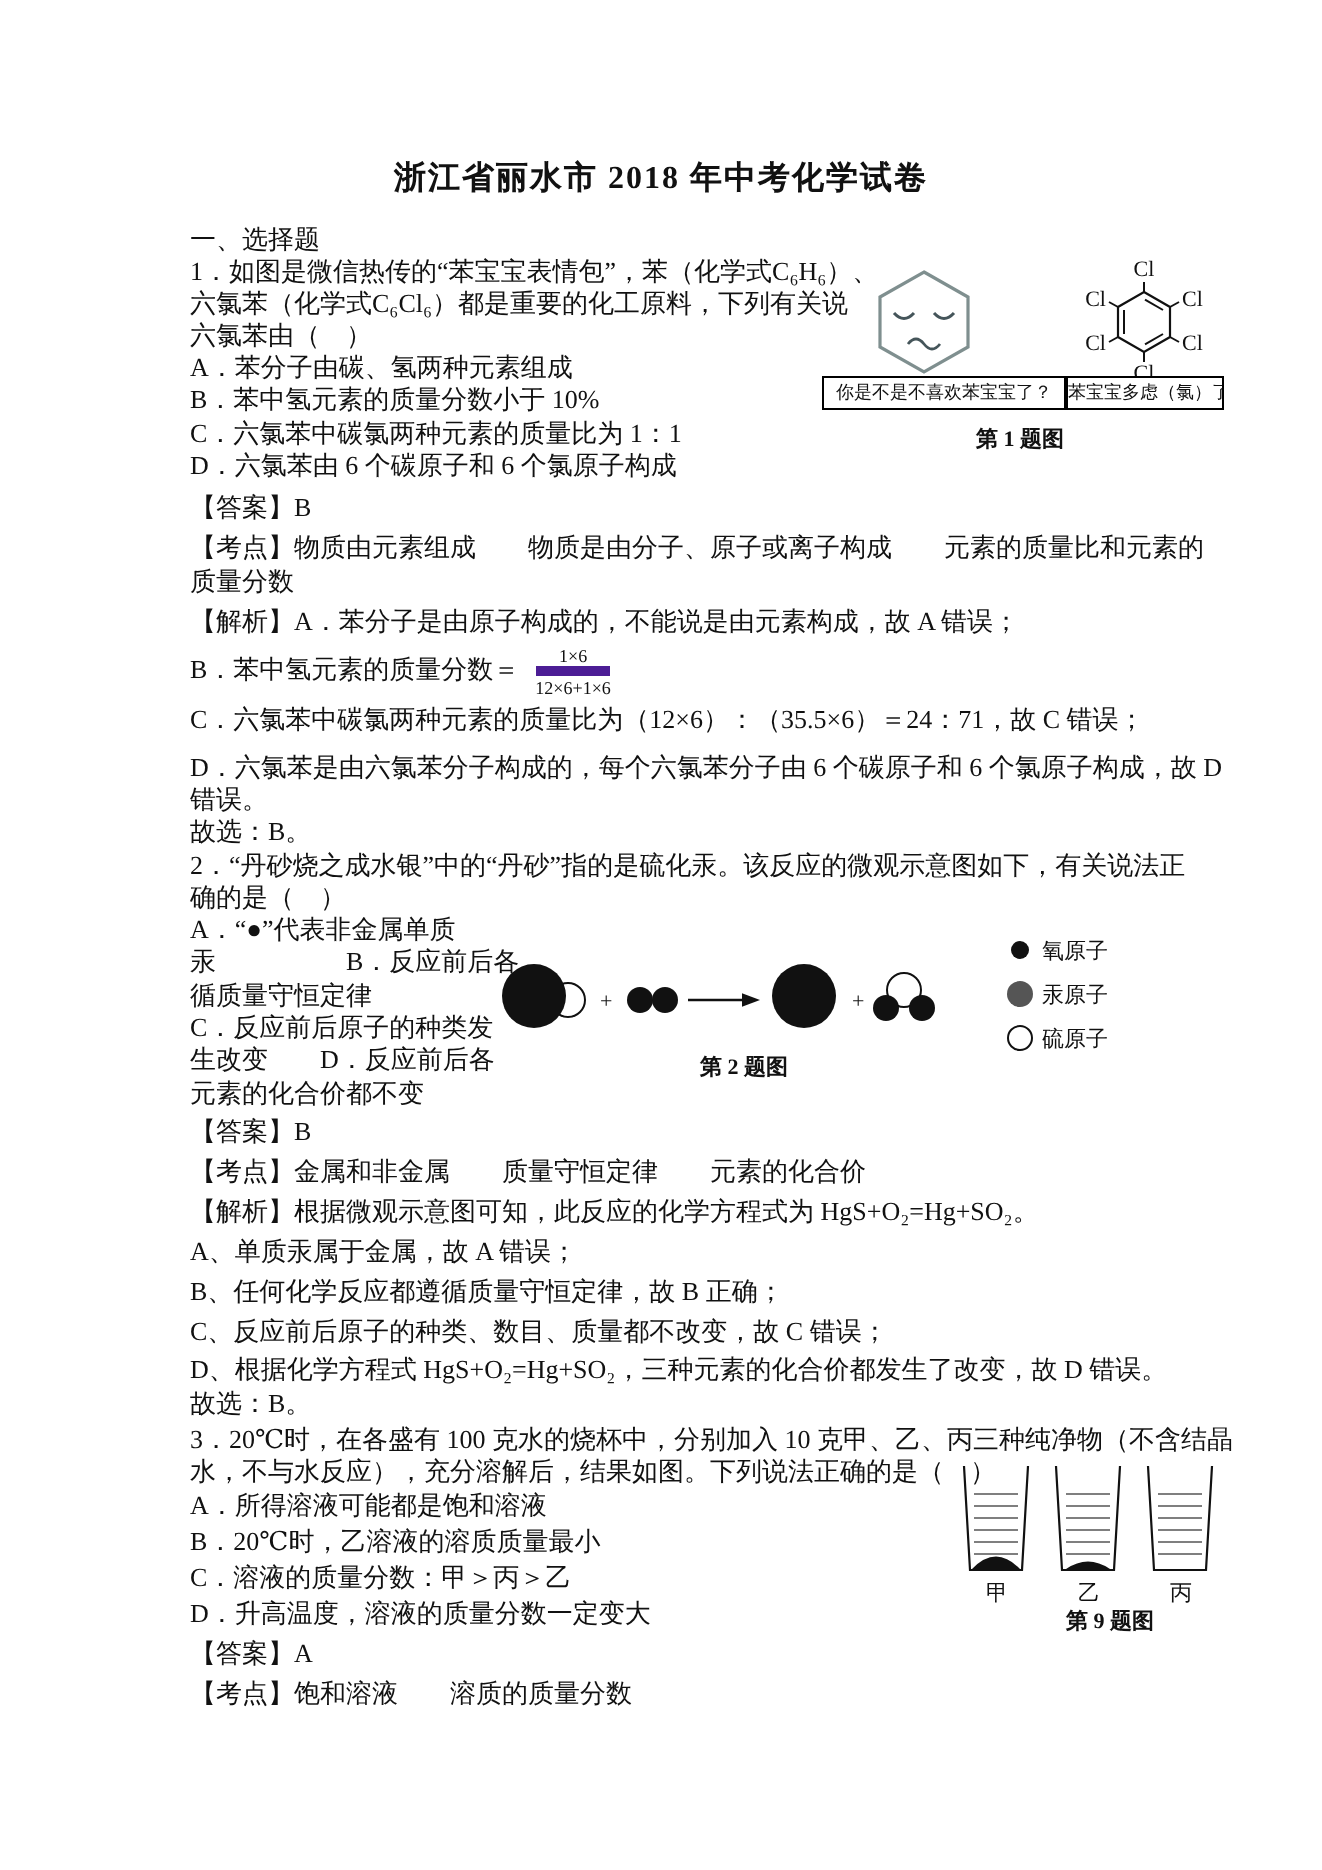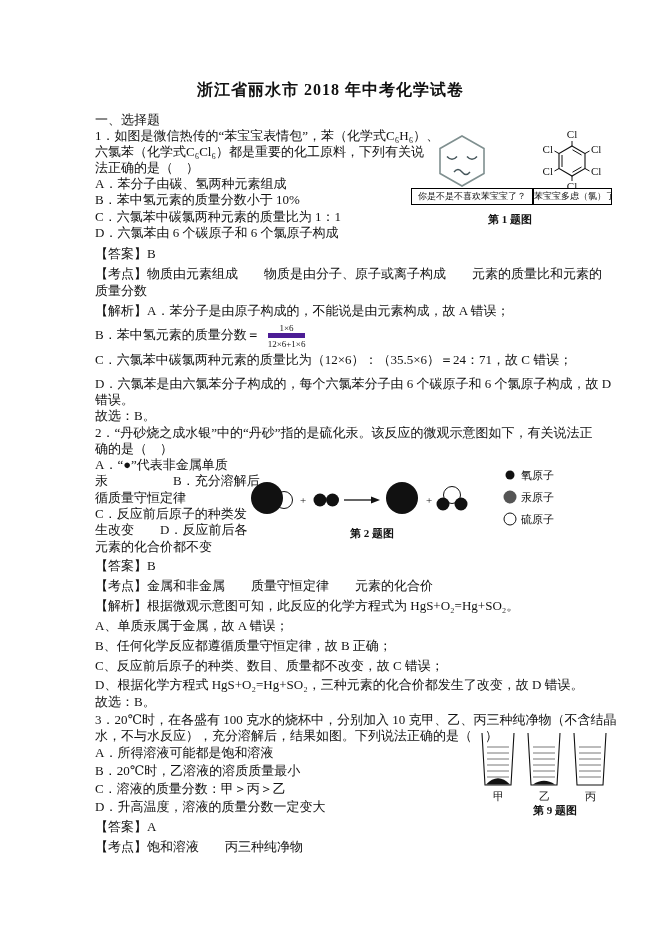--- a/index.html
+++ b/index.html
@@ -20,21 +20,21 @@
   svg text{font-family:"Liberation Serif","DejaVu Serif",serif;font-size:11px;fill:#111}
 </style>
 </head>
 <body>
 
 <div class="ln title" style="left:0;top:82px;width:661px;text-align:center">浙江省丽水市 2018 年中考化学试卷</div>
 <div class="ln" style="left:95px;top:112px">一、选择题</div>
 
 <div class="ln" style="left:95px;top:128px">1．如图是微信热传的“苯宝宝表情包”，苯（化学式C₆H₆）、</div>
 <div class="ln" style="left:95px;top:144px">六氯苯（化学式C₆Cl₆）都是重要的化工原料，下列有关说</div>
-<div class="ln" style="left:95px;top:160px">法正确的是（　）</div>
+<div class="ln" style="left:95px;top:160px">六氯苯由（　）</div>
 <div class="ln" style="left:95px;top:176px">A．苯分子由碳、氢两种元素组成</div>
 <div class="ln" style="left:95px;top:192px">B．苯中氢元素的质量分数小于 10%</div>
 <div class="ln" style="left:95px;top:209px">C．六氯苯中碳氯两种元素的质量比为 1：1</div>
 <div class="ln" style="left:95px;top:225px">D．六氯苯由 6 个碳原子和 6 个氯原子构成</div>
 <div class="ln b" style="left:95px;top:246px">【答案】B</div>
 <div class="ln b" style="left:95px;top:266px">【考点】物质由元素组成　　物质是由分子、原子或离子构成　　元素的质量比和元素的</div>
 <div class="ln b" style="left:95px;top:283px">质量分数</div>
 
 <div class="ln" style="left:95px;top:303px"><span class="b">【解析】</span><span>A．苯分子是由原子构成的，不能说是由元素构成，故 A 错误；</span></div>
 
@@ -71,21 +71,21 @@
   <text x="19" y="27" text-anchor="end" font-size="9">Cl</text>
 </svg>
 
 <div class="cap-box" style="left:411px;top:188px;width:120px;height:15px">你是不是不喜欢苯宝宝了？</div>
 <div class="cap-box" style="left:533px;top:188px;width:77px;height:15px">苯宝宝多虑（氯）了</div>
 <div class="figcap" style="left:411px;top:212px;width:198px;text-align:center">第 1 题图</div>
 
 <div class="ln" style="left:95px;top:425px">2．“丹砂烧之成水银”中的“丹砂”指的是硫化汞。该反应的微观示意图如下，有关说法正</div>
 <div class="ln" style="left:95px;top:441px">确的是（　）</div>
 <div class="ln" style="left:95px;top:457px">A．“●”代表非金属单质</div>
-<div class="ln" style="left:95px;top:473px">汞　　　　　B．充分溶解后</div>
+<div class="ln" style="left:95px;top:473px">汞　　　　　B．反应前后各</div>
 <div class="ln" style="left:95px;top:490px">循质量守恒定律</div>
 <div class="ln" style="left:95px;top:506px">C．反应前后原子的种类发</div>
 <div class="ln" style="left:95px;top:522px">生改变　　D．反应前后各</div>
 <div class="ln" style="left:95px;top:539px">元素的化合价都不变</div>
 <div class="ln b" style="left:95px;top:558px">【答案】B</div>
 <div class="ln b" style="left:95px;top:578px">【考点】金属和非金属　　质量守恒定律　　元素的化合价</div>
 <div class="ln" style="left:95px;top:598px"><span class="b">【解析】</span><span>根据微观示意图可知，此反应的化学方程式为 HgS+O₂=Hg+SO₂。</span></div>
 <div class="ln" style="left:95px;top:618px">A、单质汞属于金属，故 A 错误；</div>
 <div class="ln" style="left:95px;top:638px">B、任何化学反应都遵循质量守恒定律，故 B 正确；</div>
 <div class="ln" style="left:95px;top:658px">C、反应前后原子的种类、数目、质量都不改变，故 C 错误；</div>
@@ -114,21 +114,21 @@
 </svg>
 <div class="figcap" style="left:350px;top:526px">第 2 题图</div>
 
 <div class="ln" style="left:95px;top:712px">3．20℃时，在各盛有 100 克水的烧杯中，分别加入 10 克甲、乙、丙三种纯净物（不含结晶</div>
 <div class="ln" style="left:95px;top:728px">水，不与水反应），充分溶解后，结果如图。下列说法正确的是（　）</div>
 <div class="ln" style="left:95px;top:745px">A．所得溶液可能都是饱和溶液</div>
 <div class="ln" style="left:95px;top:763px">B．20℃时，乙溶液的溶质质量最小</div>
 <div class="ln" style="left:95px;top:781px">C．溶液的质量分数：甲＞丙＞乙</div>
 <div class="ln" style="left:95px;top:799px">D．升高温度，溶液的质量分数一定变大</div>
 <div class="ln b" style="left:95px;top:819px">【答案】A</div>
-<div class="ln b" style="left:95px;top:839px">【考点】饱和溶液　　丙三种纯净物</div>
+<div class="ln b" style="left:95px;top:839px">【考点】饱和溶液　　溶质的质量分数</div>
 
 <svg style="left:478px;top:731px" width="140" height="58" viewBox="0 0 140 58">
   <g transform="translate(4,0)">
     <path d="M0,2 L3,54 L29,54 L32,2" fill="none" stroke="#111" stroke-width="1.1"></path>
     <path d="M5,16 H27 M5,22 H27 M5,28 H27 M5,34 H27 M5,40 H27 M5,46 H27" stroke="#555" stroke-width="0.8"></path>
     <path d="M4,53.5 Q16,41 28,53.5 Z" fill="#111"></path>
   </g>
   <g transform="translate(50,0)">
     <path d="M0,2 L3,54 L29,54 L32,2" fill="none" stroke="#111" stroke-width="1.1"></path>
     <path d="M5,16 H27 M5,22 H27 M5,28 H27 M5,34 H27 M5,40 H27 M5,46 H27" stroke="#555" stroke-width="0.8"></path>

